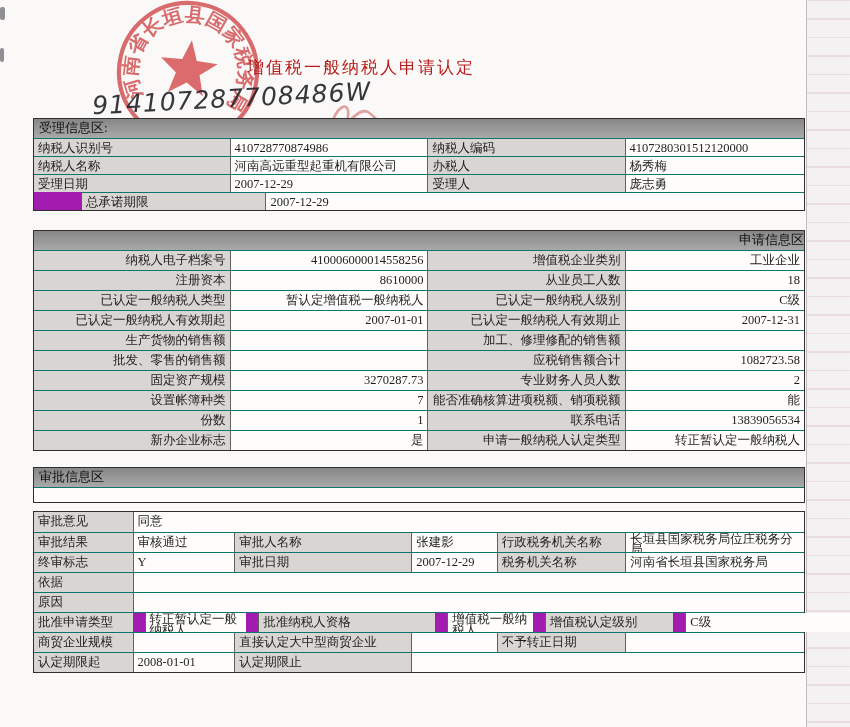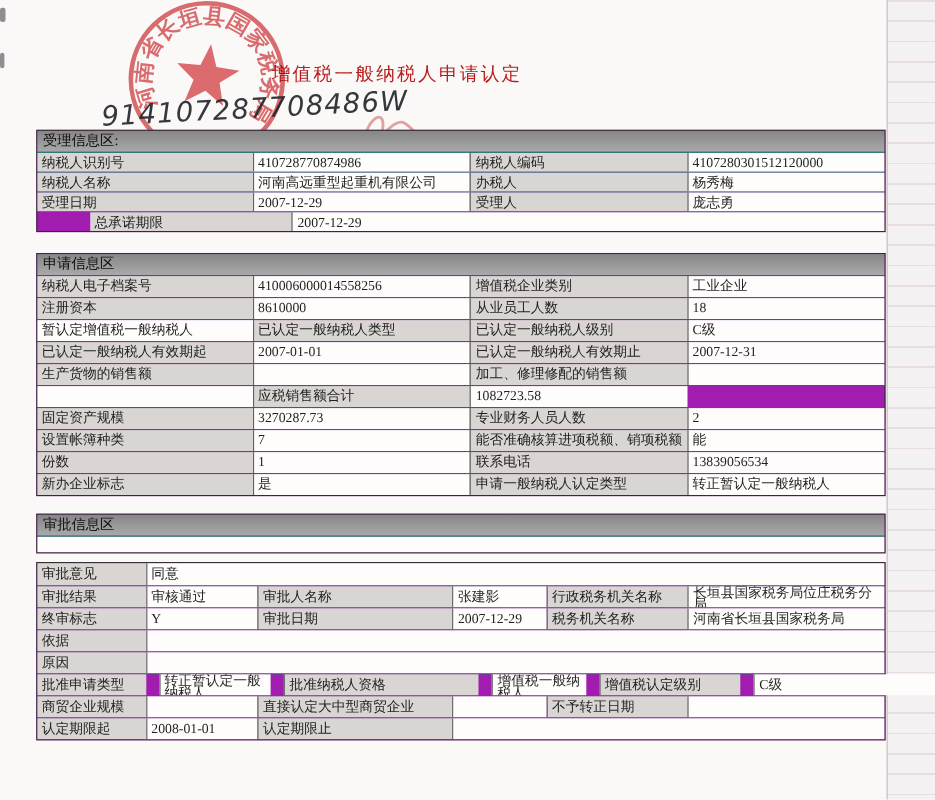--- a/index.html
+++ b/index.html
@@ -99,53 +99,54 @@
         <div class="cell k-l">受理日期</div>
         <div class="cell k-v">2007-12-29</div>
         <div class="cell k-l">受理人</div>
         <div class="cell k-v">庞志勇</div>
       </div>
       <div class="row" style="grid-template-columns: 25.4% 25.7% 25.6% 23.3%; height: 18px; margin-left: 48px;">
         <div class="cell k-l">总承诺期限</div>
         <div class="cell k-v" style="grid-column: span 3;">2007-12-29</div>
       </div>
     </div>
-    <div class="block" style="margin-top: 19px;">
+    <div class="block" style="margin-top: 19px; text-align: right;">
       <div class="bar">申请信息区</div>
       <div class="row r20" style="grid-template-columns: 25.4% 25.7% 25.6% 23.3%; height: 20px;">
         <div class="cell k-l">纳税人电子档案号</div>
         <div class="cell k-v">410006000014558256</div>
         <div class="cell k-l">增值税企业类别</div>
         <div class="cell k-v">工业企业</div>
       </div>
       <div class="row r20" style="grid-template-columns: 25.4% 25.7% 25.6% 23.3%; height: 20px;">
         <div class="cell k-l">注册资本</div>
         <div class="cell k-v">8610000</div>
         <div class="cell k-l">从业员工人数</div>
         <div class="cell k-v">18</div>
       </div>
       <div class="row r20" style="grid-template-columns: 25.4% 25.7% 25.6% 23.3%; height: 20px;">
+        <div class="cell k-l">已认定一般纳税人类型</div>
         <div class="cell k-v">暂认定增值税一般纳税人</div>
-        <div class="cell k-l">已认定一般纳税人类型</div>
         <div class="cell k-l">已认定一般纳税人级别</div>
         <div class="cell k-v">C级</div>
       </div>
       <div class="row r20" style="grid-template-columns: 25.4% 25.7% 25.6% 23.3%; height: 20px;">
         <div class="cell k-l">已认定一般纳税人有效期起</div>
         <div class="cell k-v">2007-01-01</div>
         <div class="cell k-l">已认定一般纳税人有效期止</div>
         <div class="cell k-v">2007-12-31</div>
       </div>
       <div class="row r20" style="grid-template-columns: 25.4% 25.7% 25.6% 23.3%; height: 20px;">
         <div class="cell k-l">生产货物的销售额</div>
         <div class="cell k-v"></div>
         <div class="cell k-l">加工、修理修配的销售额</div>
         <div class="cell k-v"></div>
       </div>
       <div class="row r20" style="grid-template-columns: 25.4% 25.7% 25.6% 23.3%; height: 20px;">
+        <div class="cell k-l">批发、零售的销售额</div>
         <div class="cell k-v"></div>
         <div class="cell k-l">应税销售额合计</div>
         <div class="cell k-v">1082723.58</div>
       </div>
       <div class="row r20" style="grid-template-columns: 25.4% 25.7% 25.6% 23.3%; height: 20px;">
         <div class="cell k-l">固定资产规模</div>
         <div class="cell k-v">3270287.73</div>
         <div class="cell k-l">专业财务人员人数</div>
         <div class="cell k-v">2</div>
       </div>

